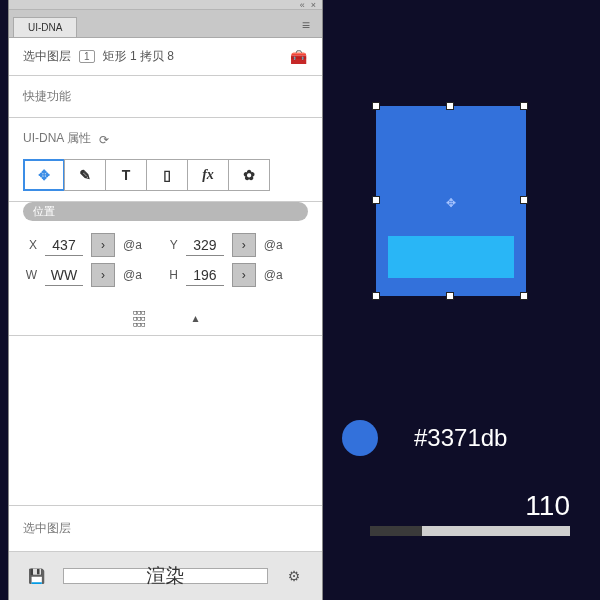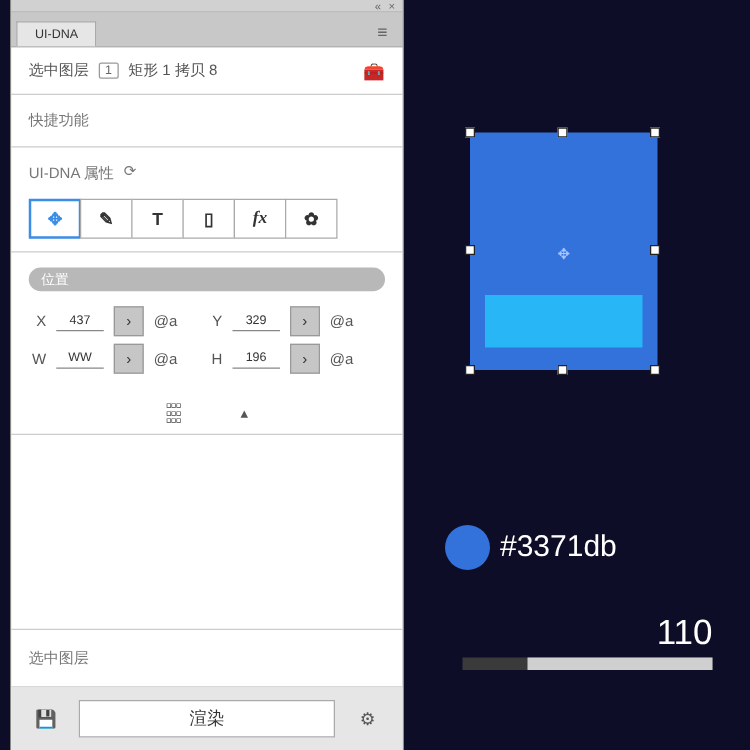--- a/index.html
+++ b/index.html
@@ -9,54 +9,54 @@
 .titlebar .tbtn { font-size: 9px; color: #666; cursor: pointer; }
 .tabbar { height: 28px; background: #c8c8c8; display: flex; align-items: flex-end; border-bottom: 1px solid #aaa; }
 .tab { background: #e6e6e6; border: 1px solid #aaa; border-bottom: none; padding: 4px 14px; font-size: 10px; color: #333; margin-left: 4px; }
 .ham { margin-left: auto; margin-right: 8px; font-size: 14px; color: #666; padding: 4px; }
 .body { background: #ffffff; flex: 1; display: flex; flex-direction: column; font-size: 12px; color: #555; }
 .row { padding: 10px 14px; border-bottom: 1px solid #ccc; display: flex; align-items: center; gap: 8px; }
 .row.header { justify-content: space-between; }
 .badge { display: inline-block; border: 1px solid #999; border-radius: 2px; padding: 0 4px; font-size: 10px; color: #666; background: #fff; }
 .toolcase { color: #888; font-size: 14px; }
 .section-title { padding: 12px 14px; border-bottom: 1px solid #ccc; color: #777; font-size: 12px; }
-.props-head { padding: 12px 14px 8px; display: flex; align-items: flex-start; gap: 8px; color: #777; font-size: 12px; }
+.props-head { padding: 12px 14px 8px; display: flex; align-items: flex-end; gap: 8px; color: #777; font-size: 12px; }
 .refresh { font-size: 12px; color: #777; }
 .iconrow { padding: 4px 14px 10px; display: flex; gap: 0; border-bottom: 1px solid #ccc; }
 .iconbtn { width: 42px; height: 32px; background: #fff; border: 1px solid #aaa; display: flex; align-items: center; justify-content: center; font-size: 14px; font-weight: bold; color: #333; margin-left: -1px; }
 .iconbtn:first-child { margin-left: 0; }
 .iconbtn.active { border: 2px solid #3b8de6; }
-.pill { display: inline-block; background: #b8b8b8; color: #fff; border-radius: 10px; padding: 2px 10px; font-size: 11px; margin: 12px 14px 6px; }
+.pill { display: inline-block; background: #b8b8b8; color: #fff; border-radius: 10px; padding: 2px 10px; font-size: 11px; margin: 0 14px 6px; }
 .coords { padding: 0 14px 8px; }
 .coord-line { display: flex; align-items: center; gap: 8px; margin: 6px 0; }
 .coord-line .lbl { width: 14px; color: #555; text-align: right; }
-.val { width: 38px; border: none; border-bottom: 1px solid #888; background: transparent; text-align: center; font-size: 10px; padding: 2px 0; color: #333; }
+.val { width: 38px; border: none; border-bottom: 1px solid #888; background: transparent; text-align: center; font-size: 14px; padding: 2px 0; color: #333; }
 .stepbtn { width: 24px; height: 24px; background: #c6c6c6; border: 1px solid #999; display: flex; align-items: center; justify-content: center; font-size: 12px; color: #333; }
 .at { color: #555; font-size: 12px; }
 .gridrow { padding: 8px 14px; display: flex; justify-content: center; align-items: center; gap: 48px; border-bottom: 1px solid #ccc; }
 .gridicon { font-size: 14px; color: #444; line-height: 6px; letter-spacing: -1px; }
 .spacer { flex: 1; }
 .varlist { padding: 14px 14px; border-top: 1px solid #ccc; border-bottom: 1px solid #ccc; color: #777; font-size: 12px; }
 .footer { padding: 10px 14px; display: flex; align-items: center; gap: 12px; background: #e6e6e6; }
 .savebtn { width: 28px; height: 28px; display: flex; align-items: center; justify-content: center; color: #555; font-size: 14px; }
-.renderbtn { flex: 1; height: 30px; background: #fff; border: 1px solid #aaa; display: flex; align-items: center; justify-content: center; color: #333; font-size: 14px; }
+.renderbtn { flex: 1; height: 16px; background: #fff; border: 1px solid #aaa; display: flex; align-items: center; justify-content: center; color: #333; font-size: 19px; }
 .gearbtn { width: 28px; height: 28px; display: flex; align-items: center; justify-content: center; color: #555; font-size: 14px; }
 
 
 .artboard { position: absolute; left: 358px; top: 88px; width: 186px; height: 226px; }
 .sel-rect { position: absolute; left: 18px; top: 18px; width: 150px; height: 190px; background: #3371db; }
 .inner-rect { position: absolute; left: 30px; top: 148px; width: 126px; height: 42px; background: #29b6f6; }
 .handle { position: absolute; width: 8px; height: 8px; background: #fff; border: 1px solid #222; }
 .h-tl { left: 14px; top: 14px; } .h-tm { left: 88px; top: 14px; } .h-tr { left: 162px; top: 14px; }
 .h-ml { left: 14px; top: 108px; } .h-mr { left: 162px; top: 108px; }
 .h-bl { left: 14px; top: 204px; } .h-bm { left: 88px; top: 204px; } .h-br { left: 162px; top: 204px; }
 .crosshair { position: absolute; left: 86px; top: 108px; width: 14px; height: 14px; color: #a7c4ff; font-size: 12px; display: flex; align-items: center; justify-content: center; }
 
 
-.colorblock { position: absolute; left: 356px; top: 420px; display: flex; align-items: center; gap: 8px; }
+.colorblock { position: absolute; left: 342px; top: 420px; display: flex; align-items: center; gap: 36px; }
 .swatch { width: 36px; height: 36px; border-radius: 50%; background: #3371db; }
 .hex { color: #fff; font-size: 24px; }
 .sizeblock { position: absolute; left: 370px; top: 490px; width: 200px; }
 .sizenum { color: #fff; font-size: 28px; text-align: right; margin-bottom: 4px; }
 .bar { width: 200px; height: 10px; background: #3a3a3a; position: relative; }
 .barfill { position: absolute; right: 0; top: 0; width: 148px; height: 10px; background: #cfcfcf; }
 </style>
 </head>
 <body>
 

